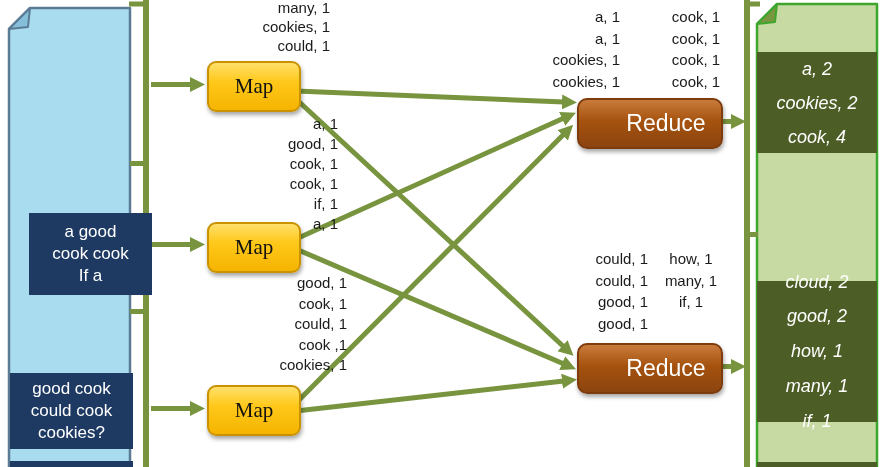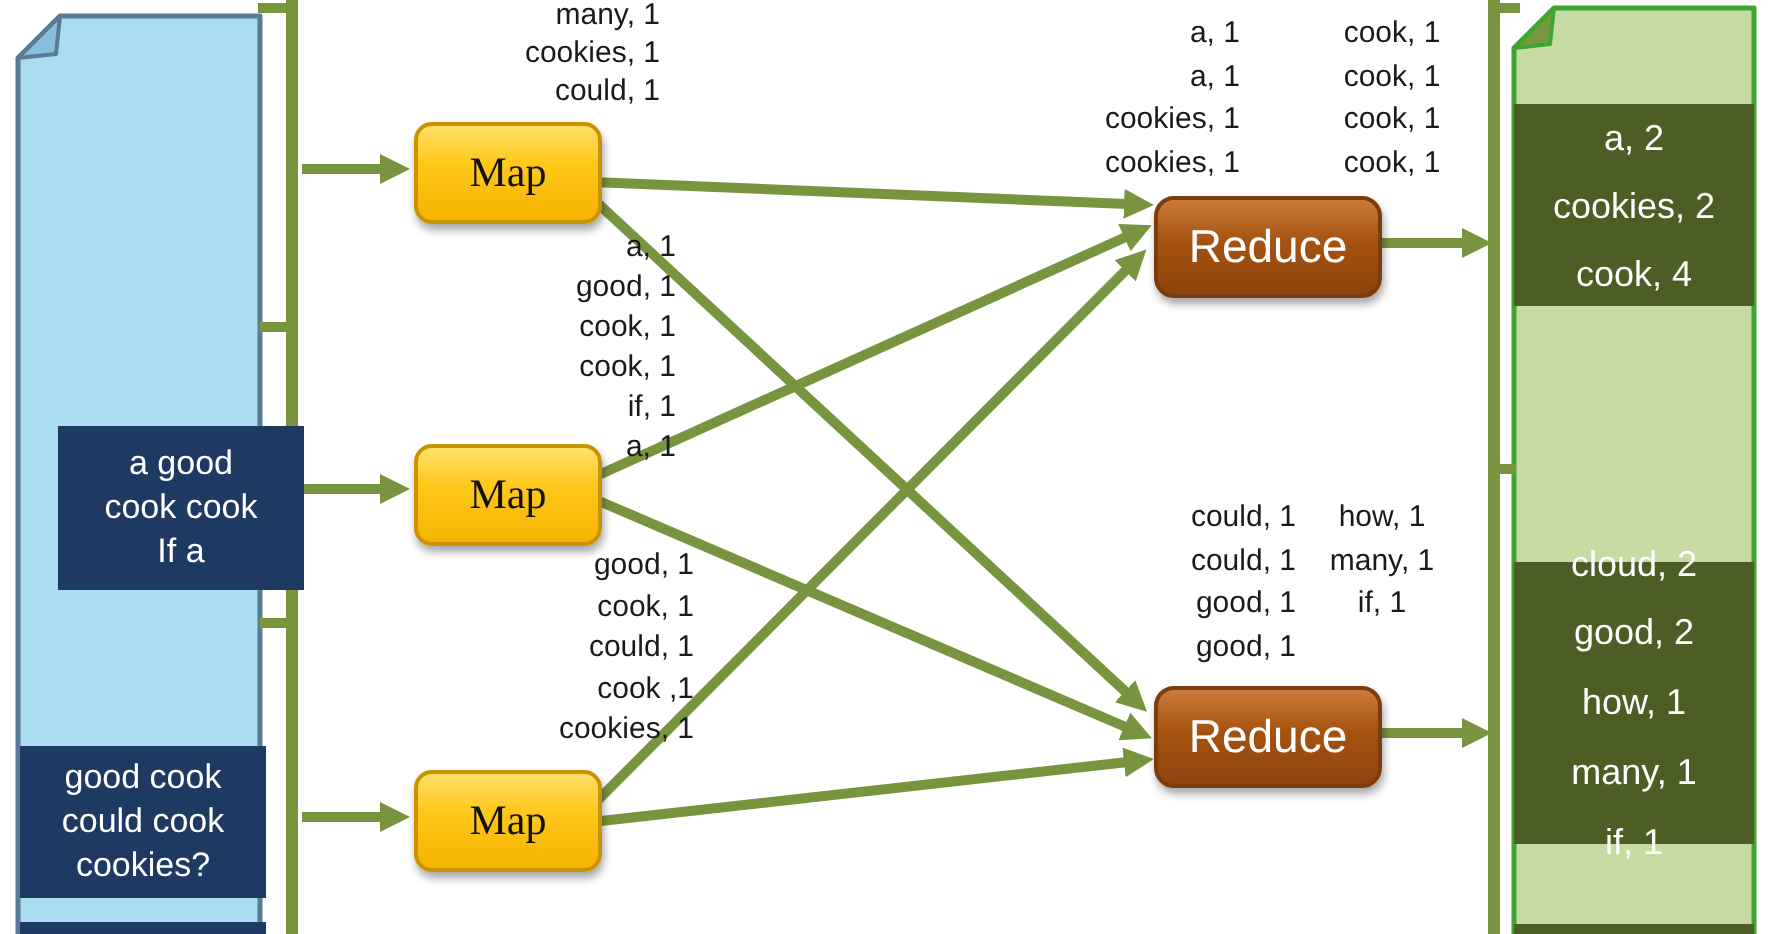--- a/index.html
+++ b/index.html
@@ -8,33 +8,33 @@
   svg.layer{position:absolute;left:0;top:0;}
 
   
   .split-box{position:absolute;left:10px;width:123px;background:#1e3a62;color:#ffffff;
              display:flex;align-items:center;justify-content:center;text-align:center;
              font-size:17px;line-height:22px;white-space:pre-line;z-index:3;}
 
   
   .out-box{position:absolute;left:757px;width:120px;background:#4d5d26;color:#ffffff;
            display:flex;align-items:center;justify-content:center;text-align:center;
-           font-size:18px;line-height:34px;white-space:pre-line;z-index:3;}
+           font-size:18px;line-height:34px;white-space:pre-line;z-index:3;font-style:italic;}
 
   
   .map-box{position:absolute;left:207px;width:90px;height:47px;border-radius:9px;
            background:linear-gradient(180deg,#ffe06a 0%,#ffc81a 40%,#f5b400 100%);
            border:2px solid #c99200;box-shadow:1px 3px 4px rgba(0,0,0,.35);
            display:flex;align-items:center;justify-content:center;
            font-size:21px;color:#111111;z-index:4;font-family:Liberation Serif, serif;}
   .reduce-box{position:absolute;left:577px;width:110px;height:47px;border-radius:10px;
            background:linear-gradient(180deg,#c97b3b 0%,#a5520e 45%,#8c4410 100%);
            border:2px solid #7d3c0d;box-shadow:1px 3px 4px rgba(0,0,0,.35);
            display:flex;align-items:center;justify-content:center;
-           font-size:23px;color:#ffffff;z-index:4;}
+           font-size:23px;color:#ffffff;z-index:4;padding-left:32px;}
 
   
   .kv{position:absolute;font-size:15px;line-height:20px;color:#1a1a1a;
       white-space:pre-line;z-index:5;}
   .kv.right{text-align:right;}
   .kv.center{text-align:center;}
 </style>
 </head>
 <body>
 

